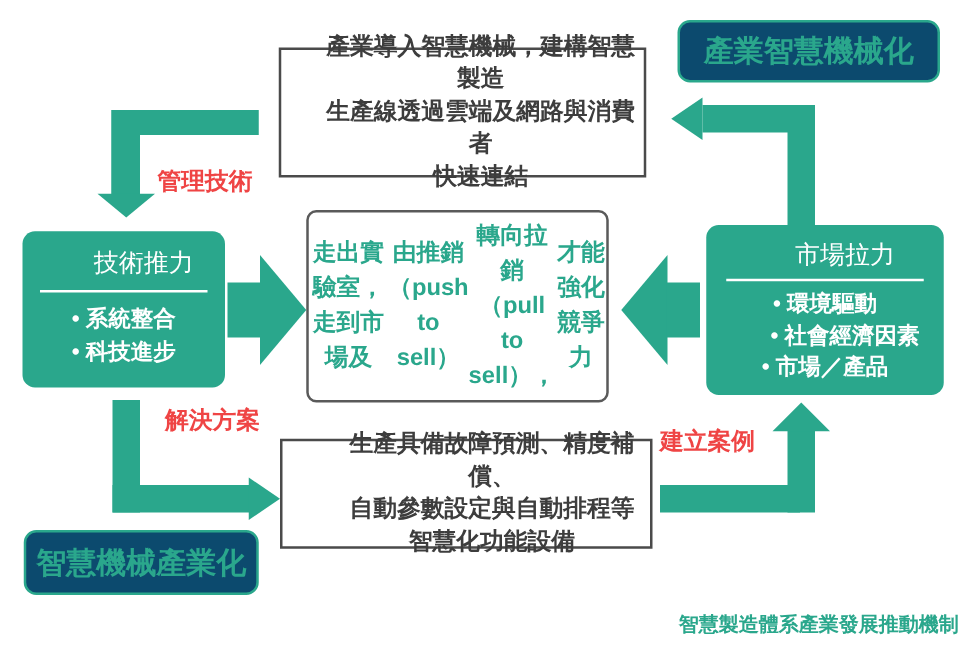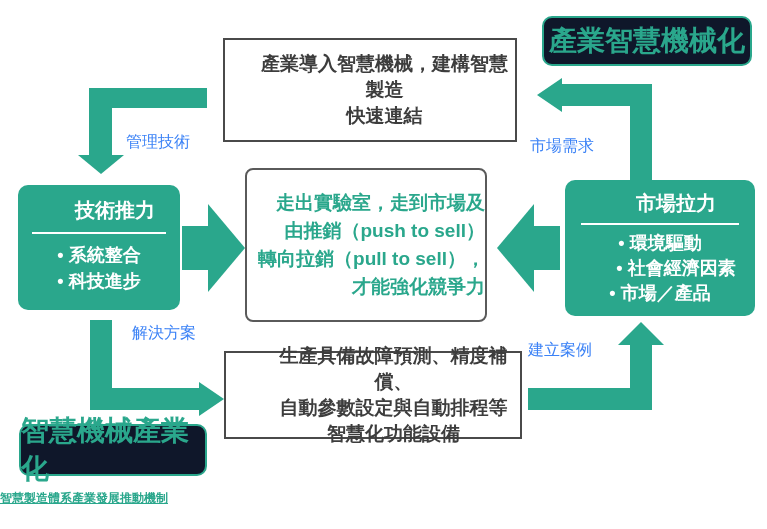--- a/index.html
+++ b/index.html
@@ -6,89 +6,89 @@
   .stage{
     position:relative;width:767px;height:529px;background:#ffffff;
     font-family:"Liberation Sans","DejaVu Sans",sans-serif;
     overflow:hidden;
   }
   .abs{position:absolute;}
 
   
   .tag{
     border:2px solid var(--green);border-radius:10px;
-    color:var(--green);font-weight:bold;font-size:28px;
+    color:var(--green);font-weight:bold;font-size:24px;
     display:flex;align-items:center;justify-content:center;
-    box-sizing:border-box;background:#0f172a;
+    box-sizing:border-box;background:#0c4a6e;
   }
 
   
   .plainbox{
     border:2px solid #4a4a4a;box-sizing:border-box;background:#fff;
     color:#3d3d3d;font-weight:bold;font-size:19px;line-height:26px;
     display:flex;flex-direction:column;align-items:center;justify-content:center;
     text-align:center;
   }
 
   
   .centerbox{
     border:2px solid #5a5a5a;border-radius:8px;box-sizing:border-box;background:#fff;
     color:var(--green);font-weight:bold;font-size:19px;line-height:28px;
-    display:flex;flex-direction:column;align-items:flex-end;justify-content:center;
+    display:flex;flex-direction:row;align-items:center;justify-content:center;
     text-align:center;
   }
 
   
   .greenbox{
     background:var(--green);border-radius:10px;box-sizing:border-box;
     color:#ffffff;text-align:center;
   }
-  .greenbox .title{font-size:20px;font-weight:bold;padding-top:12px;padding-left:32px;}
+  .greenbox .title{font-size:20px;font-weight:normal;padding-top:12px;padding-left:32px;}
   .greenbox .rule{border-top:2px solid #ffffff;margin:8px 14px 8px 14px;}
   .greenbox .li{font-size:18px;font-weight:bold;line-height:26px;}
 
-  .lbl{color:#3b82f6;font-size:16px;font-weight:normal;white-space:nowrap;}
+  .lbl{color:#ef4444;font-size:19px;font-weight:bold;white-space:nowrap;}
 
   .bar{background:var(--green);}
   .tri{width:0;height:0;}
   .tri-down {border-left:23px solid transparent;border-right:23px solid transparent;border-top:19px solid var(--green);}
   .tri-up   {border-left:23px solid transparent;border-right:23px solid transparent;border-bottom:23px solid var(--green);}
   .tri-right{border-top:17px solid transparent;border-bottom:17px solid transparent;border-left:25px solid var(--green);}
   .tri-left {border-top:17px solid transparent;border-bottom:17px solid transparent;border-right:25px solid var(--green);}
   .tri-right-big{border-top:44px solid transparent;border-bottom:44px solid transparent;border-left:37px solid var(--green);}
   .tri-left-big {border-top:44px solid transparent;border-bottom:44px solid transparent;border-right:37px solid var(--green);}
 
   .caption{
-    color:var(--green);font-size:12px;font-weight:bold;
-    width:100%;text-align:left;text-decoration:underline;
+    color:var(--green);font-size:16px;font-weight:bold;
+    width:100%;text-align:right;
   }
 </style>
 </head>
 <body>
 
 <div class="stage">
 
   <div class="abs tag" style="left:542px;top:16px;width:210px;height:50px;">
     <span>產業智慧機械化</span>
   </div>
 
   <div class="abs plainbox" style="left:223px;top:38px;width:294px;height:104px;padding-left:29px;">
     <div>產業導入智慧機械，建構智慧製造</div>
+    <div>生產線透過雲端及網路與消費者</div>
     <div>快速連結</div>
   </div>
 
   <div class="abs bar" style="left:95px;top:88px;width:112px;height:20px;"></div>
   <div class="abs bar" style="left:89px;top:88px;width:23px;height:68px;"></div>
   <div class="abs tri tri-down" style="left:78px;top:155px;"></div>
   <div class="abs lbl" style="left:126px;top:132px;">管理技術</div>
 
   <div class="abs bar" style="left:562px;top:84px;width:90px;height:22px;"></div>
   <div class="abs bar" style="left:630px;top:84px;width:22px;height:96px;"></div>
   <div class="abs tri tri-left" style="left:537px;top:78px;"></div>
-  <div class="abs lbl" style="left:530px;top:136px;">市場需求</div>
 
   <div class="abs greenbox" style="left:18px;top:185px;width:162px;height:125px;">
     <div class="title">技術推力</div>
     <div class="rule"></div>
     <div class="li"><span>•</span> <span>系統整合</span></div>
     <div class="li"><span>•</span> <span>科技進步</span></div>
   </div>
 
   <div class="abs bar" style="left:182px;top:226px;width:27px;height:44px;"></div>
   <div class="abs tri tri-right-big" style="left:208px;top:204px;"></div>

